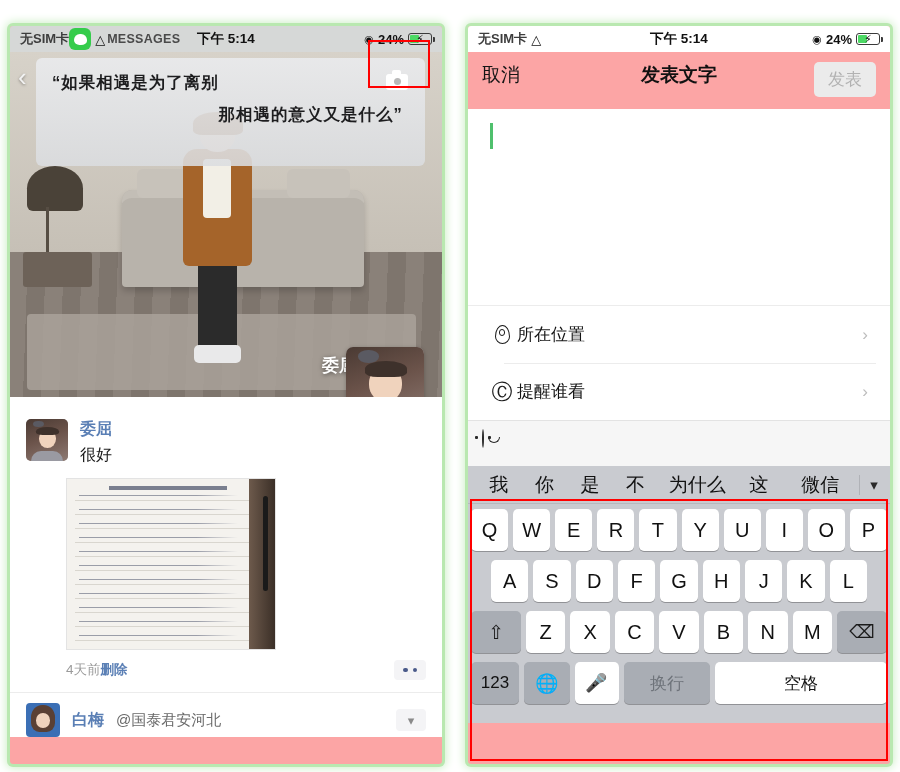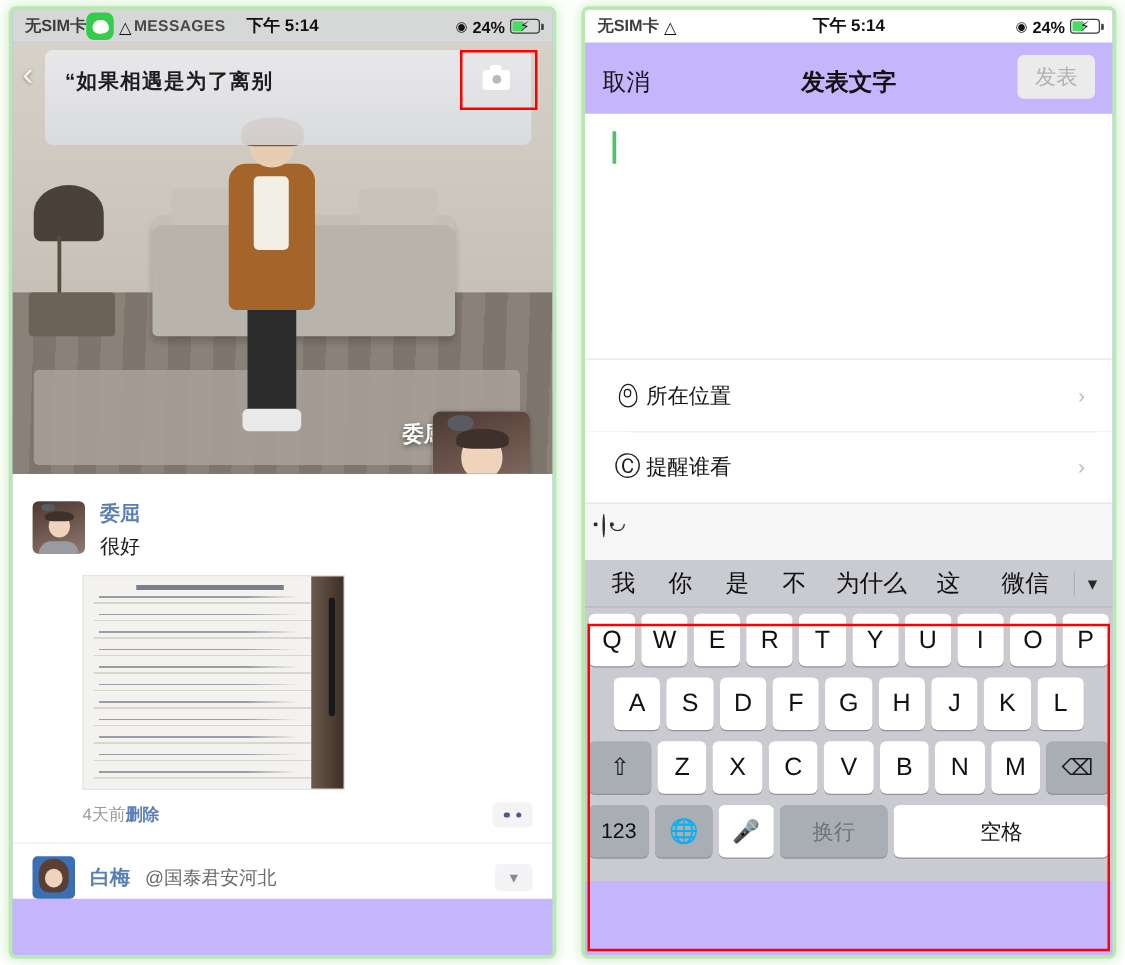--- a/index.html
+++ b/index.html
@@ -6,22 +6,22 @@
   html, body {
     width: 900px; height: 772px;
     background: #ffffff;
     font-family: "Liberation Sans", "DejaVu Sans", sans-serif;
     overflow: hidden;
   }
   .stage { position: relative; width: 900px; height: 772px; background:#fff; }
 
   
   .phone {
-    position: absolute; top: 8px; bottom: 8px;
-    background: #c4b5fd; overflow: hidden;
+    position: absolute; top: 26px; bottom: 8px;
+    background: #fca5a5; overflow: hidden;
     box-shadow: 0 0 0 3px #b9e8b0, 0 0 10px 4px #cdeec6;
     border-radius: 3px;
   }
   .phone-left  { left: 10px;  width: 432px; }
   .phone-right { left: 468px; width: 422px; }
 
   
   .statusbar {
     position: relative; height: 26px;
     display: flex; align-items: center;
@@ -165,21 +165,21 @@
   .lr-avatar{width:34px;height:34px;border-radius:4px;overflow:hidden;position:relative;background:#3b6fb5;flex:0 0 auto;}
   .lr-hair{position:absolute;left:14%;top:6%;width:72%;height:78%;background:#5a4034;border-radius:46% 46% 34% 34%;}
   .lr-face{position:absolute;left:28%;top:28%;width:44%;height:46%;background:#f0d3bd;border-radius:46%;}
   .lr-name{color:#5a7fb5;font-size:16px;font-weight:bold;}
   .lr-sub{color:#6a6a6a;font-size:15px;}
   .lr-chev{margin-left:auto;width:30px;height:22px;background:#f4f4f6;border-radius:4px;display:flex;align-items:center;justify-content:center;color:#8a8a8a;font-size:13px;}
 
   
   .right-status { background:#fff; }
   .navbar {
-    display:flex; align-items:flex-end; padding:10px 14px 12px; position:relative;
+    display:flex; align-items:flex-start; padding:10px 14px 12px; position:relative;
   }
   .nav-cancel { font-size:19px; color:#151515; }
   .nav-title { position:absolute; left:0; right:0; text-align:center; font-size:19px; font-weight:bold; color:#111; }
   .nav-post {
     margin-left:auto; background:#ebebeb; color:#b2b2b2; font-size:17px;
     padding:6px 14px; border-radius:5px; position:relative; z-index:2;
   }
   .compose { height:196px; background:#fff; padding:14px 22px 0; position:relative; }
   .caret { width:2.5px; height:26px; background:#4fc06d; }
   .opt-wrap { border-top:1px solid #ececec; }
@@ -277,20 +277,21 @@
       <div class="sofa"></div>
       <div class="person-legs"></div>
       <div class="person-coat"></div>
       <div class="person-inner"></div>
       <div class="person-head"></div>
       <div class="person-hat"></div>
       <div class="person-shoes"></div>
 
       <div class="quote-card">
         <div class="quote-l1">“如果相遇是为了离别</div>
+        <div class="quote-l2">那相遇的意义又是什么”</div>
       </div>
 
       <div class="back-chevron">‹</div>
 
       <div class="cam-btn">
         <div class="cam-body"></div>
       </div>
 
       <div class="hero-name">委屈</div>
       <div class="hero-avatar">

